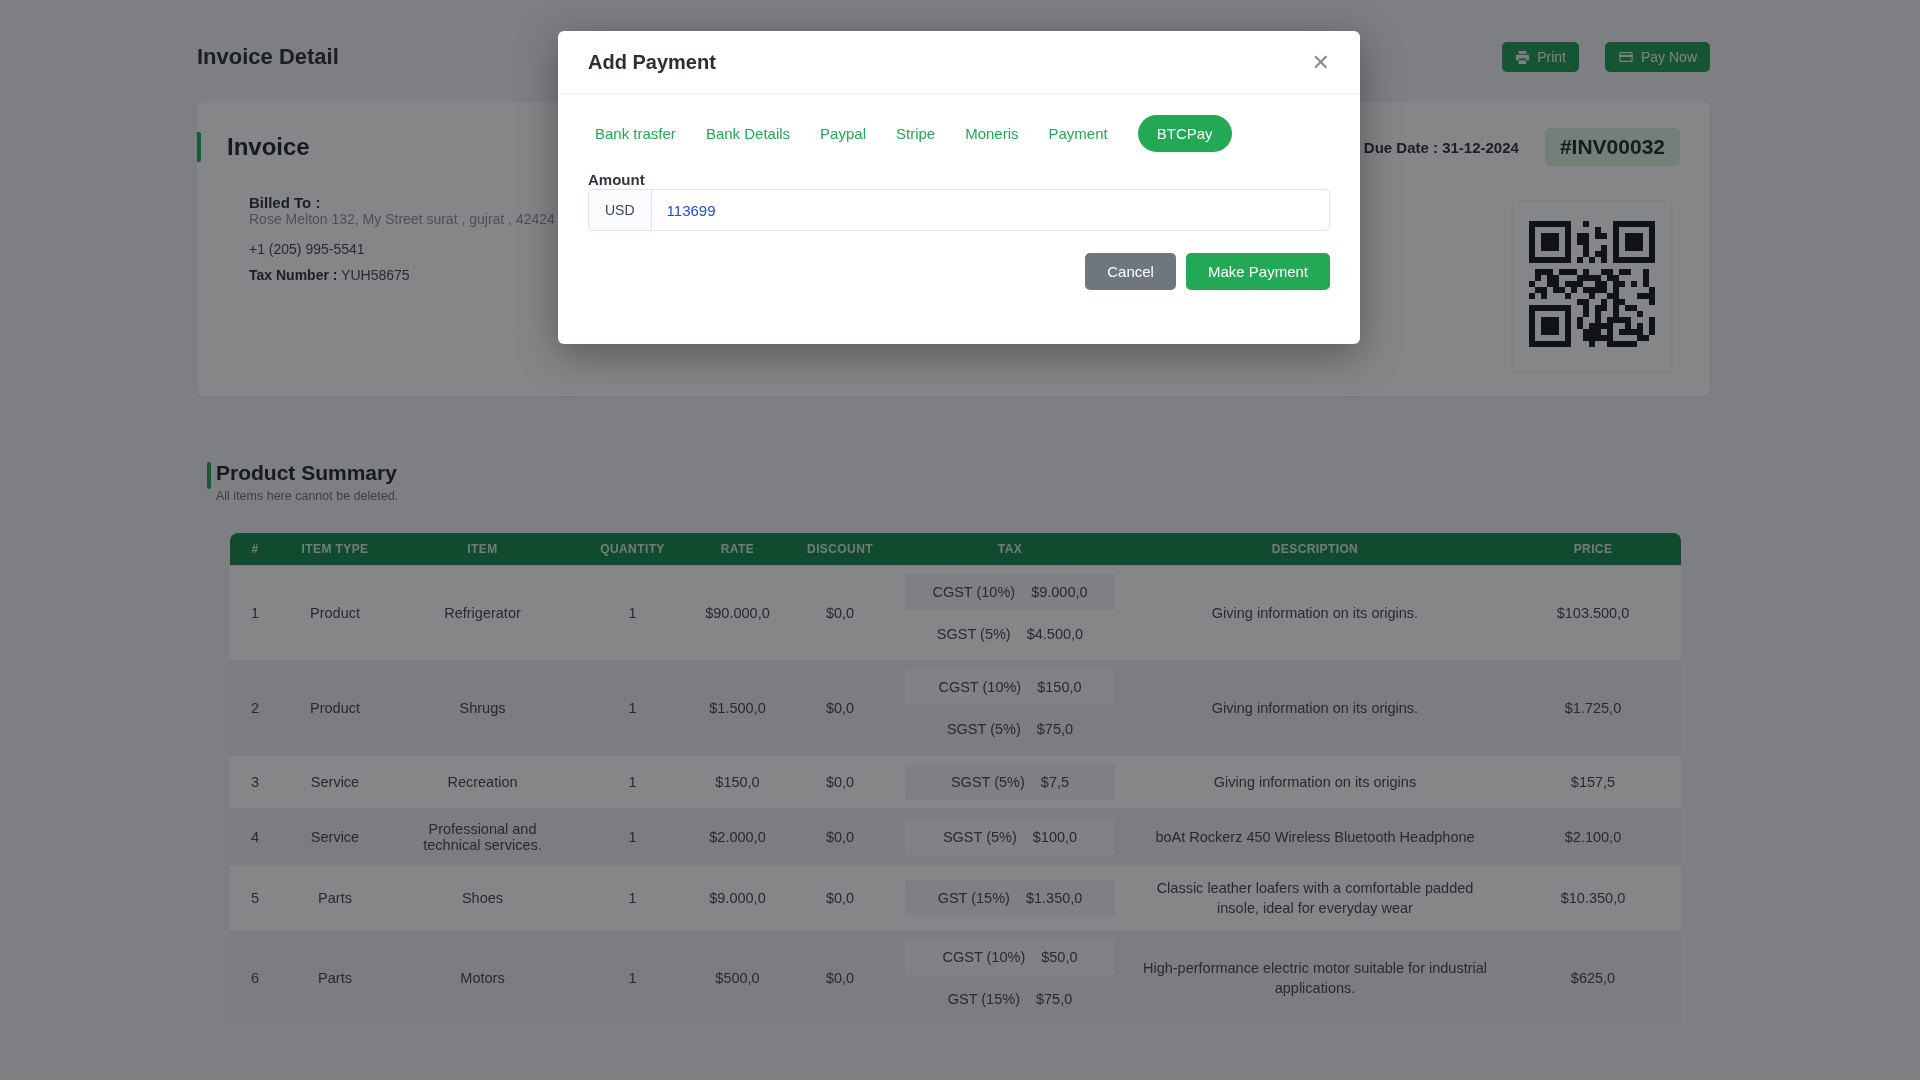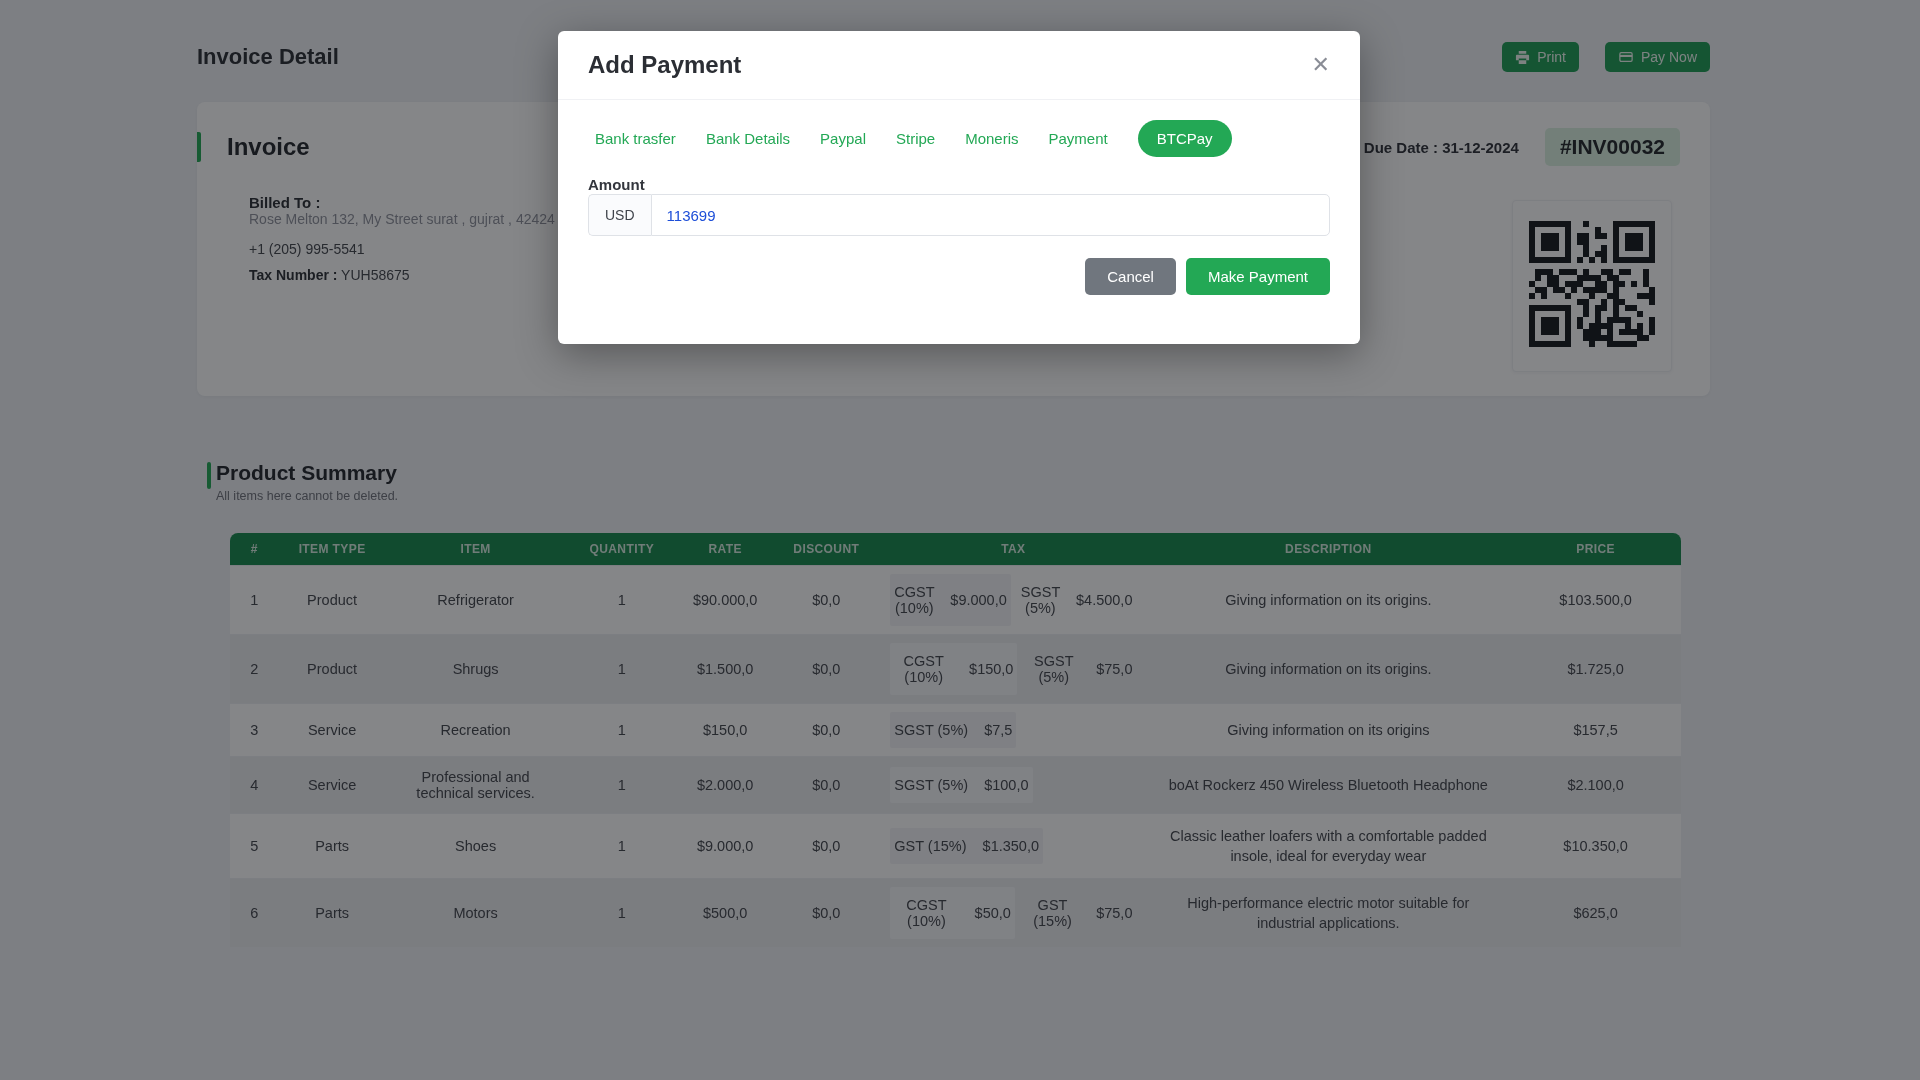--- a/index.html
+++ b/index.html
@@ -53,31 +53,31 @@
   thead th{background:var(--thead);color:rgba(255,255,255,.82);font-size:12px;font-weight:700;
     letter-spacing:.4px;padding:9px 6px;text-align:center}
   thead th:first-child{border-top-left-radius:8px}
   thead th:last-child{border-top-right-radius:8px}
   tbody tr{border-top:1px solid #eceef2}
   tbody tr:nth-child(odd){background:#fff}
   tbody tr:nth-child(even){background:#ebecef}
   tbody td{padding:12px 8px;text-align:center;vertical-align:middle}
   td.desc{line-height:1.38;padding:12px 14px}
   td.taxtd{padding:8px 10px}
-  .tax-cell{display:flex;flex-direction:row;gap:6px}
+  .tax-cell{display:flex;flex-direction:column;gap:6px}
   .tax-line{display:flex;justify-content:center;align-items:center;gap:16px;padding:10px 4px;border-radius:2px}
   tbody tr:nth-child(odd) .tax-line:nth-child(odd){background:#f2f3f6}
   tbody tr:nth-child(even) .tax-line:nth-child(odd){background:#f5f6f9}
 
   .backdrop{position:absolute;inset:0;background:rgba(12,14,18,.5);z-index:5}
 
   .modal{position:absolute;left:558px;top:31px;width:802px;height:313px;background:#fff;border-radius:6px;
     z-index:10;box-shadow:0 10px 40px rgba(0,0,0,.35)}
   .modal-head{display:flex;justify-content:space-between;align-items:center;padding:20px 30px;border-bottom:1px solid #f0f1f4}
-  .modal-title{font-size:24px;font-weight:700;color:#2b2e34}
+  .modal-title{font-size:20px;font-weight:700;color:#2b2e34}
   .close{font-size:22px;color:#8a8d96;background:none;border:none;cursor:pointer;line-height:1;padding:0;font-family:inherit}
   .modal-body{padding:20px 30px 0}
   .tabs{display:flex;gap:30px;margin-left:7px}
   .ptab{background:none;border:none;color:var(--accent);font-size:15px;cursor:pointer;padding:0;font-family:inherit}
   .ptab.active{background:var(--accent);color:#fff;border-radius:50px;padding:10px 19px}
   .amount-label{margin-top:19px;font-size:15px;font-weight:700;color:#33363d}
   .igroup{display:flex;margin-top:1px;height:42px}
   .iprefix{display:flex;align-items:center;padding:0 16px;border:1px solid #dfe2e7;border-right:none;
     border-radius:5px 0 0 5px;background:#fafbfd;font-size:14px;color:#3f434b}
   input.amount{flex:1;border:1px solid #dfe2e7;border-radius:0 5px 5px 0;padding:0 15px;font-size:15px;

